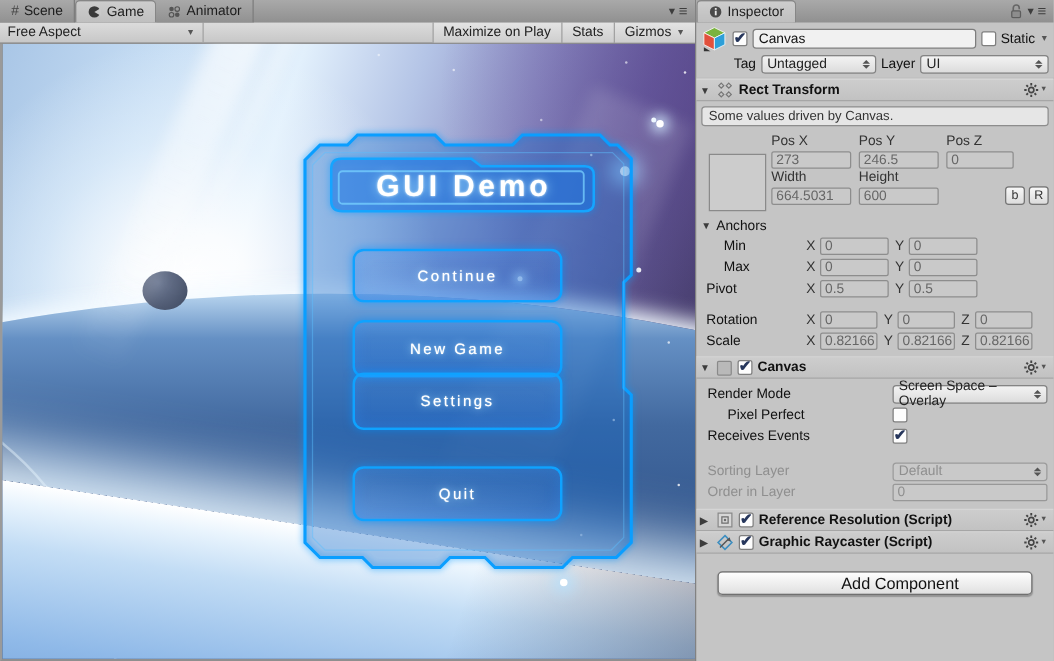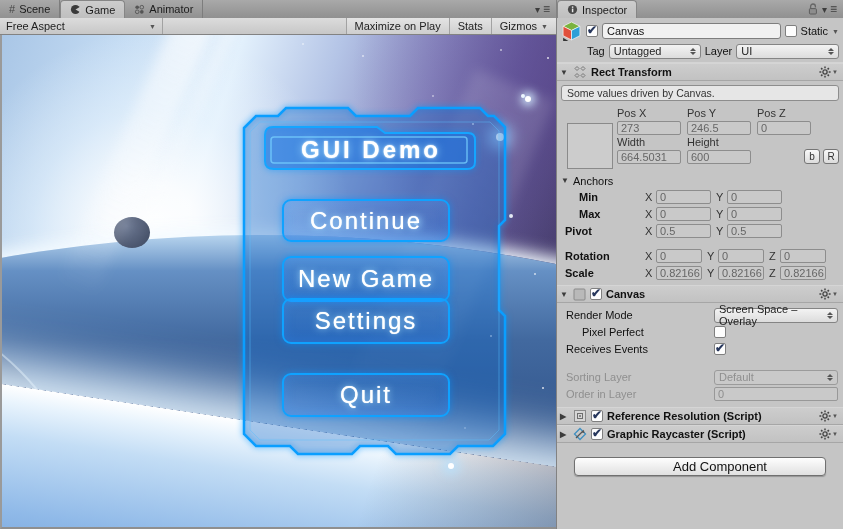--- a/index.html
+++ b/index.html
@@ -78,21 +78,21 @@
   .menu-panel svg.frame { position:absolute; inset:0; overflow:visible; }
   .menu-title { position:absolute; left:20px; top:22px; width:218px; height:48px; }
   .menu-title svg { position:absolute; inset:0; overflow:visible; }
   .menu-title span { position:absolute; inset:4px 0 0 0; display:flex; align-items:center;
     justify-content:center; color:#fff; font-size:24px; font-weight:bold; letter-spacing:3px;
     text-shadow:0 0 9px rgba(160,225,255,.95), 0 0 2px #fff; }
   .menu-btn { position:absolute; left:40px; width:168px; display:flex; align-items:center;
     justify-content:center; border:2px solid #0fa2ff; border-radius:9px; cursor:pointer;
     background:linear-gradient(180deg, rgba(70,150,255,.10), rgba(30,110,230,.26));
     box-shadow:0 0 7px rgba(0,145,255,.55), inset 0 0 12px rgba(50,150,255,.3);
-    color:#fff; font-size:24px; letter-spacing:2px;
+    color:#fff; font-size:12px; letter-spacing:2px;
     text-shadow:0 0 7px rgba(170,230,255,.95), 0 0 1px #fff; }
   .btn-continue { top:97px;  height:43px; }
   .btn-newgame  { top:154px; height:46px; }
   .btn-settings { top:196px; height:46px; }
   .btn-quit     { top:271px; height:44px; }
 
   
   .right-pane { width:287px; flex:none; background:#c5c5c5; border-left:1px solid #828282;
     display:flex; flex-direction:column; font-size:11px; color:#111; }
   .insp-body { flex:1; overflow:hidden; }
@@ -130,21 +130,21 @@
   .fcol.zc { width:54px; }
   .flabel { font-size:11px; color:#333; height:14px; }
   .ffield, .axfield { height:14px; border:1px solid #8d8d8d; background:#c9c9c9;
     border-radius:2px; color:#666; padding:0 3px; font-size:11px; line-height:12px; overflow:hidden; }
   .wh-btns { margin-left:auto; display:flex; gap:3px; }
   .mini-btn { width:16px; height:15px; border:1px solid #757575; border-radius:3px;
     background:linear-gradient(#f8f8f8,#dcdcdc); font-size:10px; color:#333;
     text-align:center; line-height:13px; cursor:pointer; }
   .fold-row { display:flex; align-items:center; gap:3px; height:15px; padding-left:4px; margin-top:2px; }
   .axis-row { display:flex; align-items:center; height:17px; padding:0 4px 0 8px; }
-  .axis-row .rowlabel { width:80px;font-weight:bold; }
+  .axis-row .rowlabel { width:80px; }
   .axis-row.indent .rowlabel { padding-left:14px; }
   .axgroup { display:flex; align-items:center; gap:3px; margin-right:5px; }
   .axname { color:#333; width:8px; }
   .ax2 .axfield { width:55px; } .ax3 .axfield { width:46px; }
   .gap8 { height:8px; } .gap10 { height:10px; } .gap4 { height:4px; }
 
   .prop-row { display:flex; align-items:center; height:16px; margin:1px 0; padding:0 5px 0 9px; }
   .prop-label { width:148px; flex:none; }
   .prop-label.indent2 { padding-left:16px; }
   .dd-wide { flex:1; }

